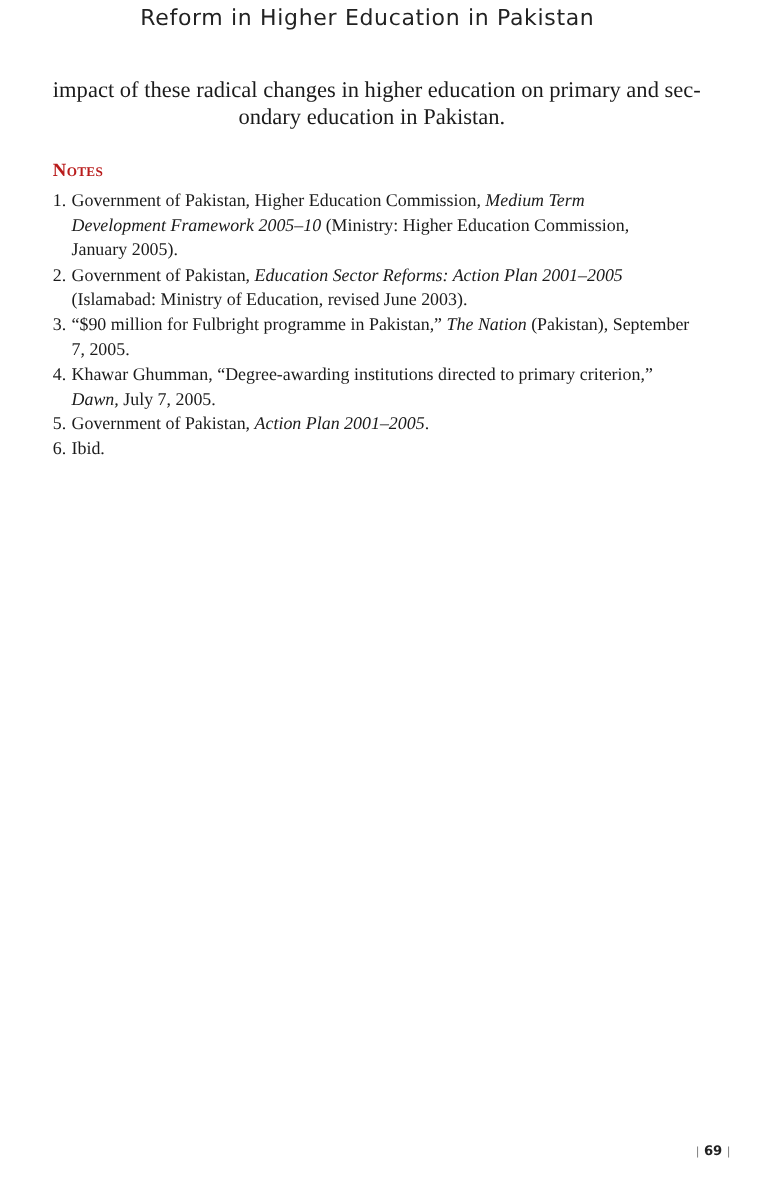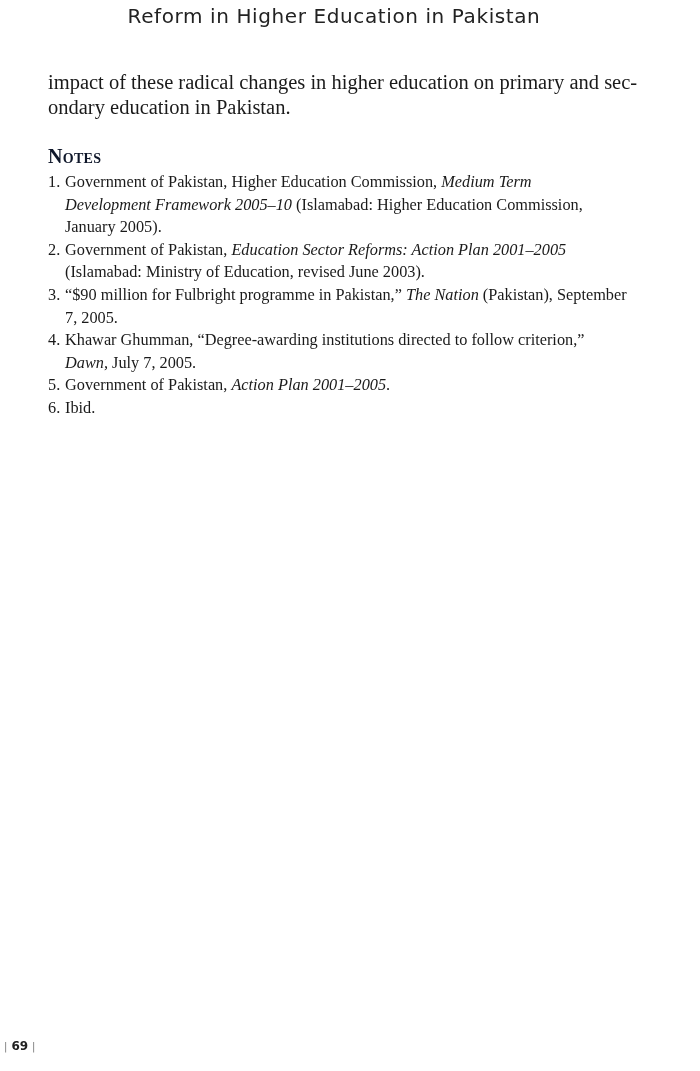--- a/index.html
+++ b/index.html
@@ -29,31 +29,31 @@
       position: absolute;
       top: 70px;
       left: 48px;
       width: 580px;
       font-family: "Liberation Serif", serif;
       font-size: 20.5px;
       line-height: 25px;
       color: #1a1a1a;
       margin: 0;
     }
-    .body-text span { display: block; white-space: nowrap; }
+    .body-text span { display: block; white-space: nowrap; text-align: center; }
     .notes-heading {
       position: absolute;
       top: 145px;
       left: 48px;
       font-family: "Liberation Serif", serif;
-      font-size: 20px;
+      font-size: 17px;
       font-weight: bold;
       font-variant: small-caps;
       letter-spacing: 0.3px;
-      color: #0f172a;
+      color: #b91c1c;
       margin: 0;
     }
     .notes-list {
       position: absolute;
       top: 171px;
       left: 48px;
       width: 600px;
       margin: 0;
       padding: 0;
       list-style: none;
@@ -71,21 +71,21 @@
       left: 0;
       top: 0;
     }
     .note .line { display: block; white-space: nowrap; }
     .note em { font-style: italic; }
     .folio {
       position: absolute;
       top: 1039px;
       left: 0;
       width: 668px;
-      text-align: left;
+      text-align: right;
       font-family: "DejaVu Sans", sans-serif;
       font-size: 12px;
       font-weight: bold;
       color: #222;
     }
     .folio .bar {
       font-weight: normal;
       color: #777;
       font-size: 10px;
       margin: 0 4px;
@@ -100,36 +100,36 @@
   <span>impact of these radical changes in higher education on primary and sec-</span>
   <span>ondary education in Pakistan.</span>
 </p>
 
 <h2 class="notes-heading">Notes</h2>
 
 <ol class="notes-list">
   <li class="note">
     <span class="num">1.</span>
     <span class="line"><span>Government of Pakistan, Higher Education Commission, </span><em>Medium Term</em></span>
-    <span class="line"><em>Development Framework 2005–10</em><span> (Islamabad: Higher Education Commission,</span></span>
+    <span class="line"><em>Development Framework 2005–10</em><span> (Ministry: Higher Education Commission,</span></span>
     <span class="line"><span>January 2005).</span></span>
   </li>
   <li class="note">
     <span class="num">2.</span>
     <span class="line"><span>Government of Pakistan, </span><em>Education Sector Reforms: Action Plan 2001–2005</em></span>
     <span class="line"><span>(Islamabad: Ministry of Education, revised June 2003).</span></span>
   </li>
   <li class="note">
     <span class="num">3.</span>
     <span class="line"><span>“$90 million for Fulbright programme in Pakistan,” </span><em>The Nation</em><span> (Pakistan), September</span></span>
     <span class="line"><span>7, 2005.</span></span>
   </li>
   <li class="note">
     <span class="num">4.</span>
-    <span class="line"><span>Khawar Ghumman, “Degree-awarding institutions directed to follow criterion,”</span></span>
+    <span class="line"><span>Khawar Ghumman, “Degree-awarding institutions directed to primary criterion,”</span></span>
     <span class="line"><em>Dawn,</em><span> July 7, 2005.</span></span>
   </li>
   <li class="note">
     <span class="num">5.</span>
     <span class="line"><span>Government of Pakistan, </span><em>Action Plan 2001–2005</em><span>.</span></span>
   </li>
   <li class="note">
     <span class="num">6.</span>
     <span class="line"><span>Ibid.</span></span>
   </li>

